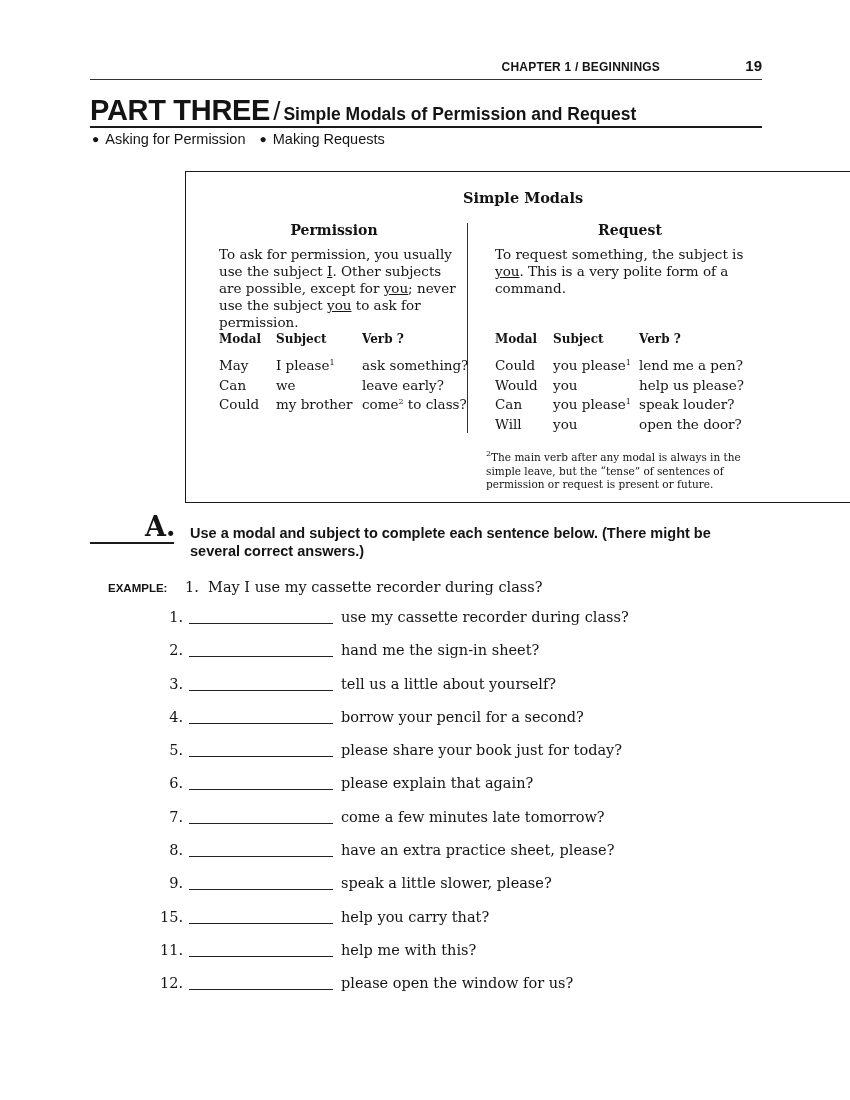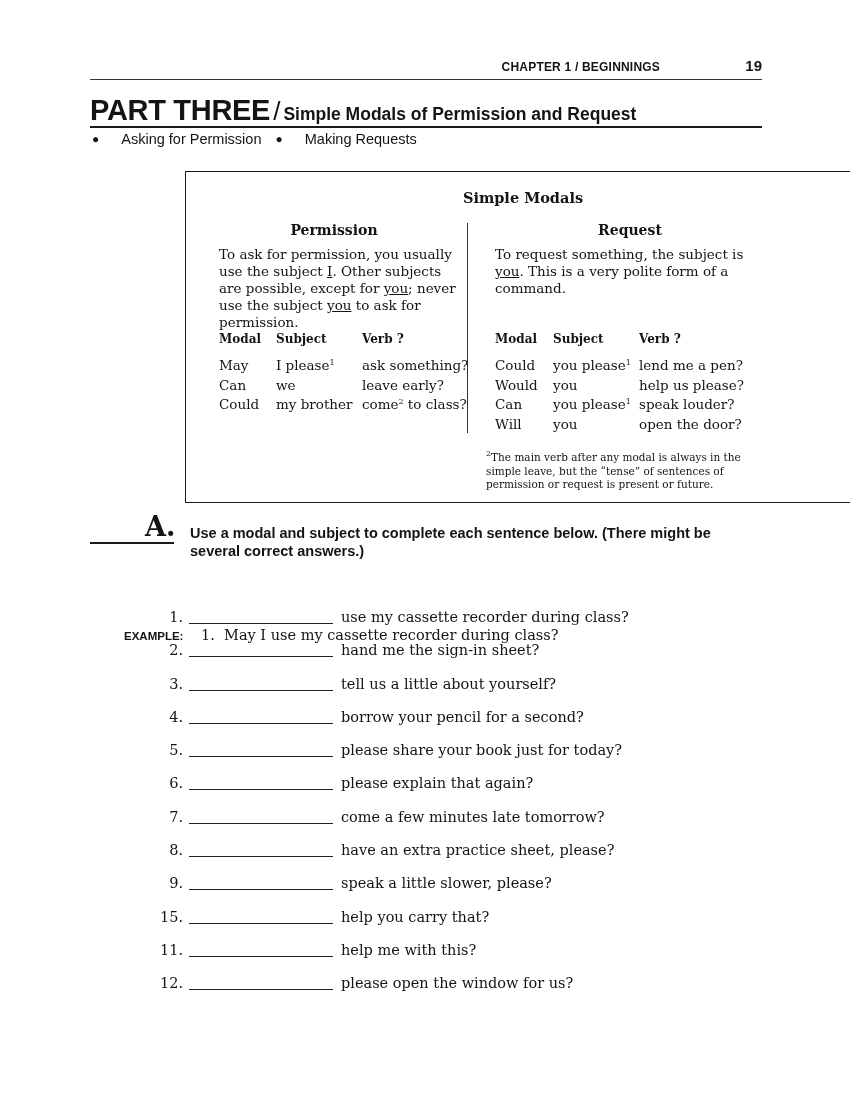--- a/index.html
+++ b/index.html
@@ -13,21 +13,21 @@
   .head-rule { position: absolute; top: 79px; left: 90px; width: 672px; height: 1px; background: #333; }
 
   
   .part-title { position: absolute; top: 94px; left: 90px; width: 672px; white-space: nowrap; font-family: "Liberation Sans", sans-serif; }
   .part-title .big { font-weight: bold; font-size: 29px; letter-spacing: -0.3px; }
   .part-title .slash { font-size: 26px; font-weight: normal; margin: 0 3px; }
   .part-title .sub { font-weight: bold; font-size: 17.5px; }
   .title-rule { position: absolute; top: 126px; left: 90px; width: 672px; height: 2px; background: #1a1a1a; }
   .topics { position: absolute; top: 131px; left: 92px; font-family: "Liberation Sans", sans-serif; font-size: 14.5px; white-space: nowrap; }
   .topics .bullet { font-size: 12px; margin-right: 6px; position: relative; top: -1px; }
-  .topics .item { margin-right: 10px; margin-left: 16px; }
+  .topics .item { margin-right: 10px; }
 
   
   .gbox { position: absolute; top: 171px; left: 185px; width: 676px; height: 332px; border: 1.5px solid #1a1a1a; }
   .gbox .box-title { position: absolute; top: 17px; left: 0; width: 100%; text-align: center; font-weight: bold; font-size: 14.5px; }
   .gbox .divider { position: absolute; left: 281px; top: 51px; width: 1px; height: 210px; background: #333; }
   .col { position: absolute; top: 50px; }
   .col.left { left: 33px; width: 240px; }
   .col.right { left: 309px; width: 250px; }
   .col h3 { font-size: 14px; font-weight: bold; text-align: center; margin-bottom: 8px; }
   .col.left h3 { padding-right: 10px; }
@@ -48,21 +48,21 @@
   .fn { position: absolute; font-size: 10.5px; line-height: 13.5px; }
   .fn.left { top: 275px; left: 27px; width: 250px; }
   .fn.right { top: 275px; left: 300px; width: 262px; }
   .fn em { font-style: italic; }
 
   
   .ex-rule { position: absolute; top: 542px; left: 90px; width: 84px; height: 2px; background: #1a1a1a; }
   .ex-letter { position: absolute; top: 511px; left: 145px; font-family: "DejaVu Serif", serif; font-weight: bold; font-size: 27px; }
   .ex-instr { position: absolute; top: 524px; left: 190px; width: 560px; font-family: "Liberation Sans", sans-serif; font-weight: bold; font-size: 14.5px; line-height: 18px; }
 
-  .example { position: absolute; top: 577px; left: 124px; white-space: nowrap; margin-top: 48px; }
+  .example { position: absolute; top: 577px; left: 108px; white-space: nowrap; }
   .example .lbl { font-family: "Liberation Sans", sans-serif; font-weight: bold; font-size: 11.5px; display: inline-block; width: 77px; }
   .example .txt { font-size: 14.5px; }
 
   .items { position: absolute; top: 609px; left: 150px; }
   .item-row { height: 33.3px; position: relative; white-space: nowrap; }
   .item-row .num { position: absolute; right: calc(100% - 33px); width: 33px; text-align: right; font-size: 14.5px; top: 0; }
   .item-row .blank { position: absolute; left: 39px; top: 14px; width: 144px; height: 1px; background: #222; border: none; }
   .item-row .prompt { position: absolute; left: 191px; top: 0; font-size: 14.5px; }
 </style>
 </head>

